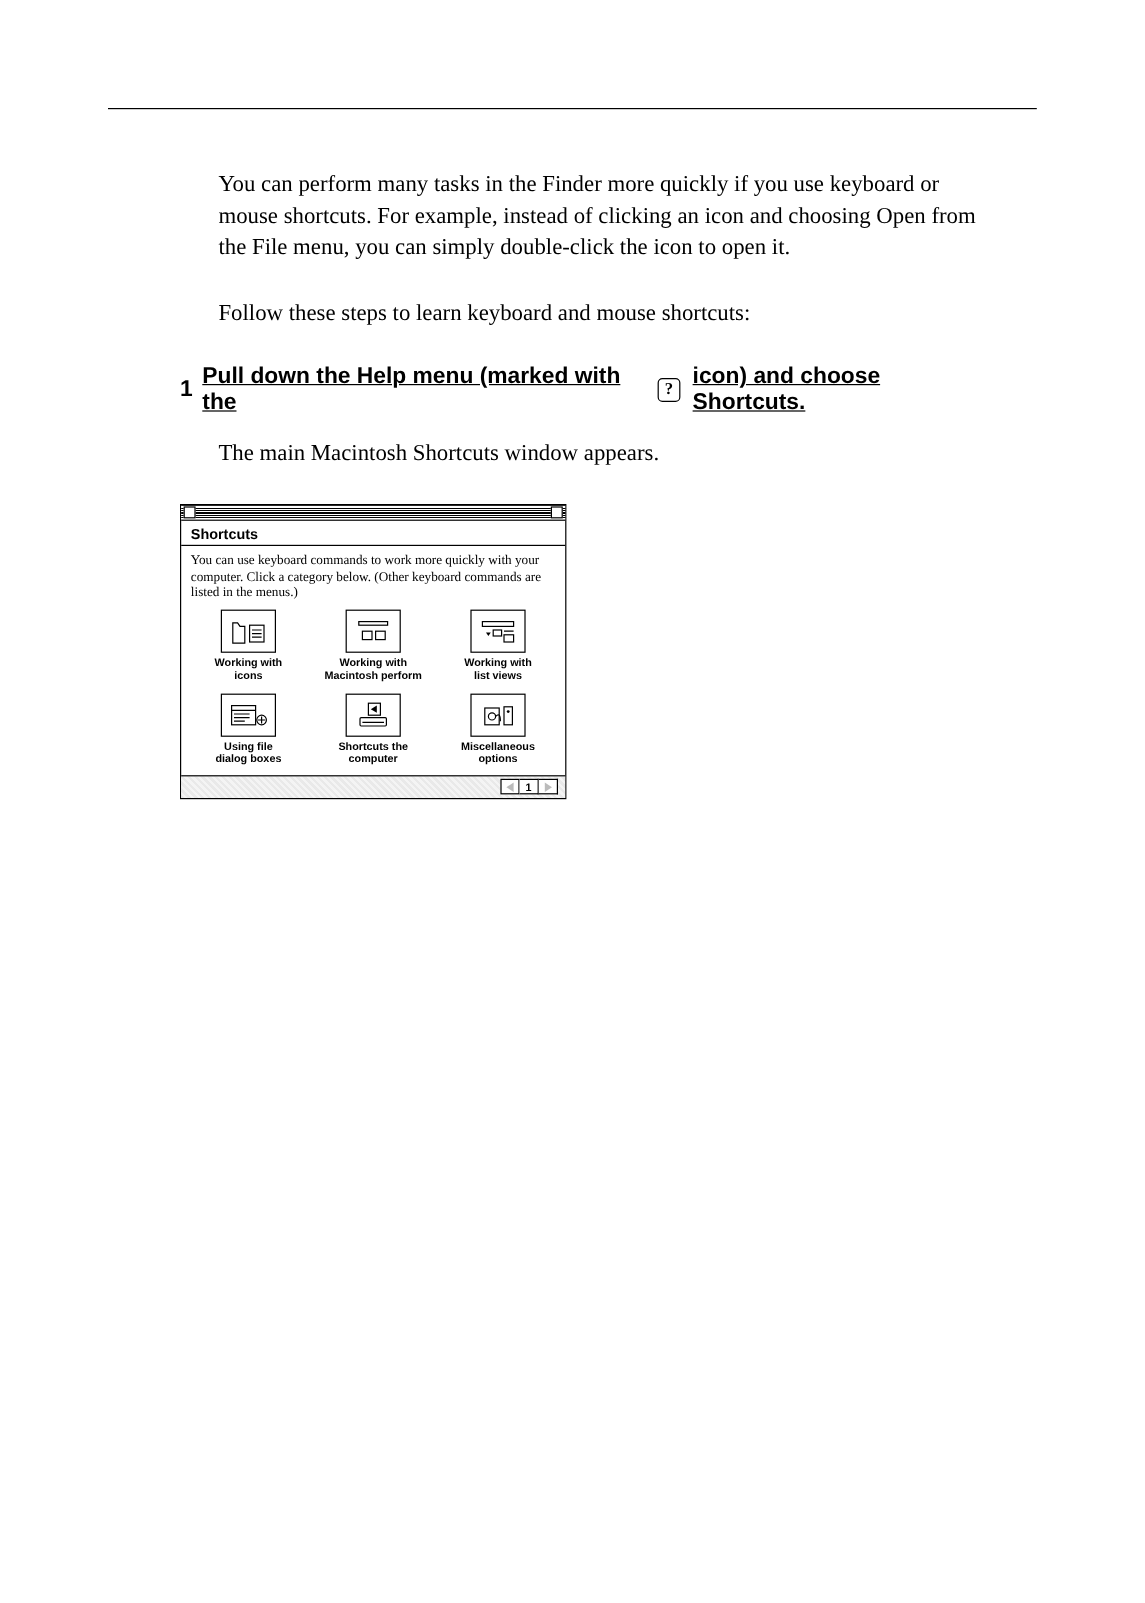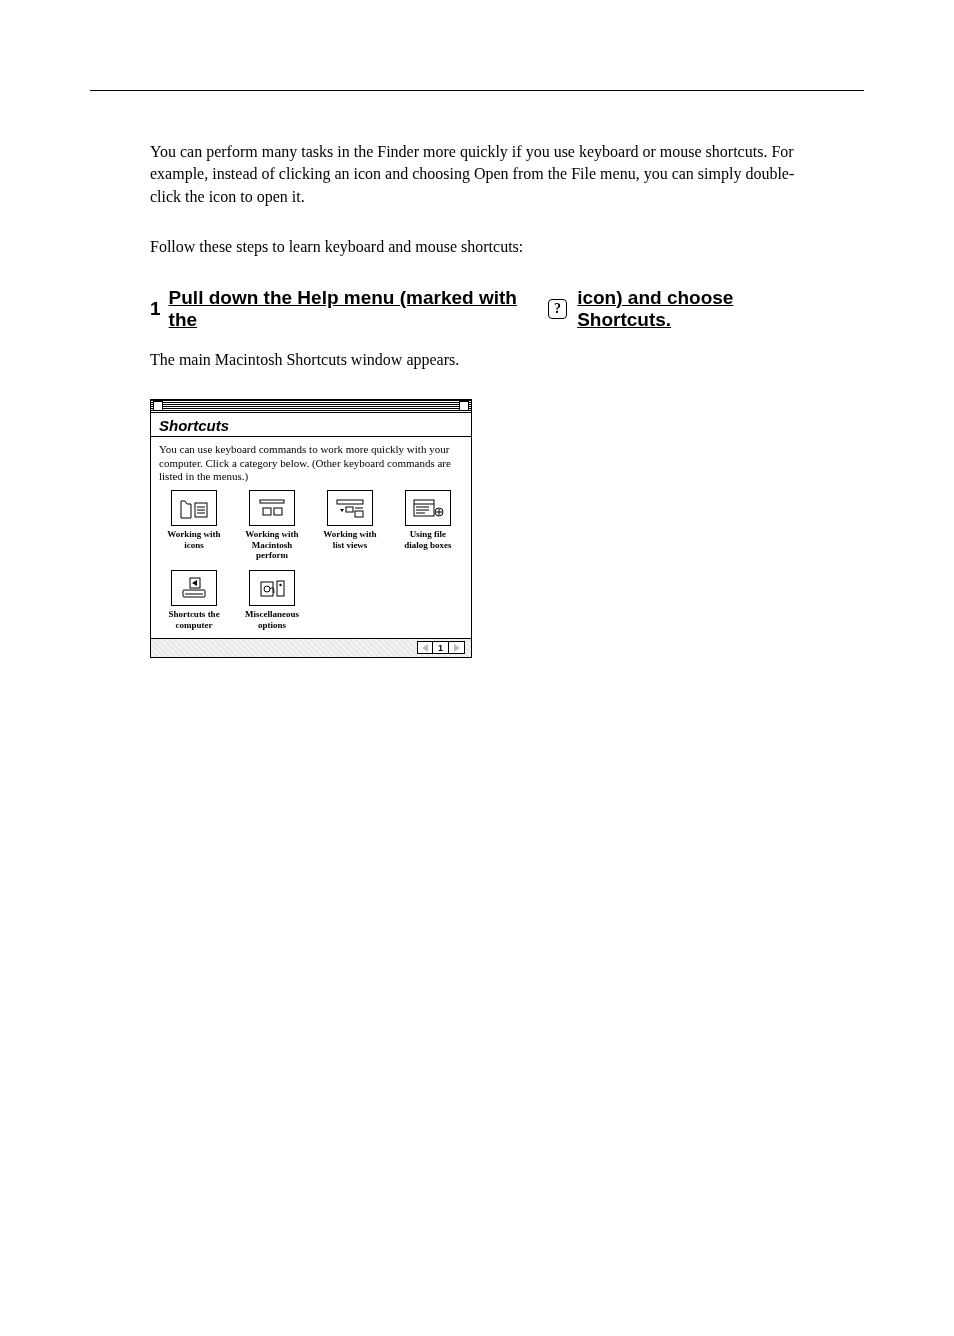--- a/index.html
+++ b/index.html
@@ -15,23 +15,23 @@
     height: 1336px;
     box-sizing: border-box;
     padding: 90px 90px 0 90px;
     position: relative;
   }
   .rule {
     border-top: 1px solid #000;
     margin: 0 0 50px 0;
   }
   .prose {
-    margin-left: 60px;
+    margin-left: 92px;
     margin-right: 40px;
-    font-size: 16px;
+    font-size: 19px;
     line-height: 1.4;
   }
   .prose p { margin: 0 0 28px 0; }
   .step-row {
     margin-left: 60px;
     margin-right: 40px;
     display: flex;
     align-items: center;
     gap: 8px;
     margin-bottom: 18px;
@@ -88,38 +88,36 @@
     height: 10px;
     background: #fff;
     border: 1px solid #000;
     box-sizing: border-box;
   }
   .mw-tb-close { left: 2px; }
   .mw-tb-zoom  { right: 2px; }
   .mw-header {
     padding: 4px 8px 2px 8px;
     font-weight: bold;
-    font-size: 15px;
-    font-style: italic;
+    font-size: 12px;
   }
   .mw-body {
     border-top: 1px solid #000;
     padding: 6px 8px 8px 8px;
   }
   .mw-intro {
     font-family: "Times New Roman", Georgia, serif;
     font-size: 11px;
     line-height: 1.25;
     margin-bottom: 6px;
   }
   .mw-grid {
     display: grid;
-    grid-template-columns: repeat(4, 1fr);
+    grid-template-columns: repeat(3, 1fr);
     gap: 10px 8px;
-    font-family: Liberation Serif, serif;
   }
   .mw-item {
     text-align: center;
   }
   .mw-icon {
     width: 44px;
     height: 34px;
     margin: 0 auto 3px auto;
     border: 1px solid #000;
     background: #fff;

